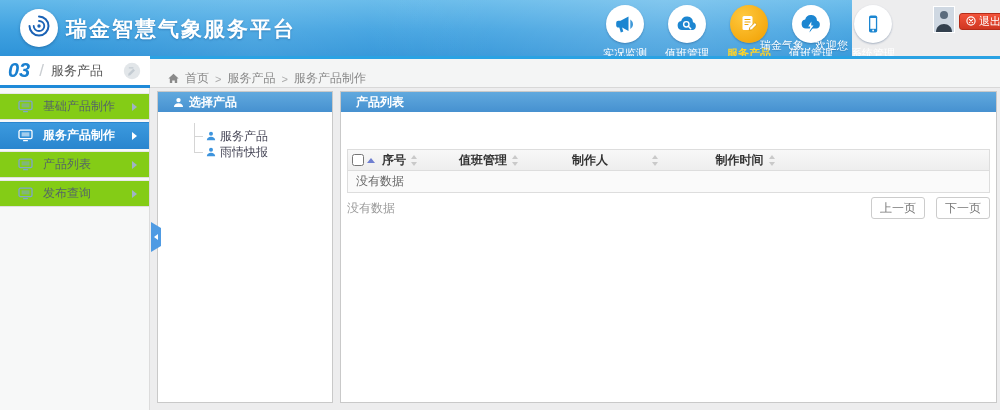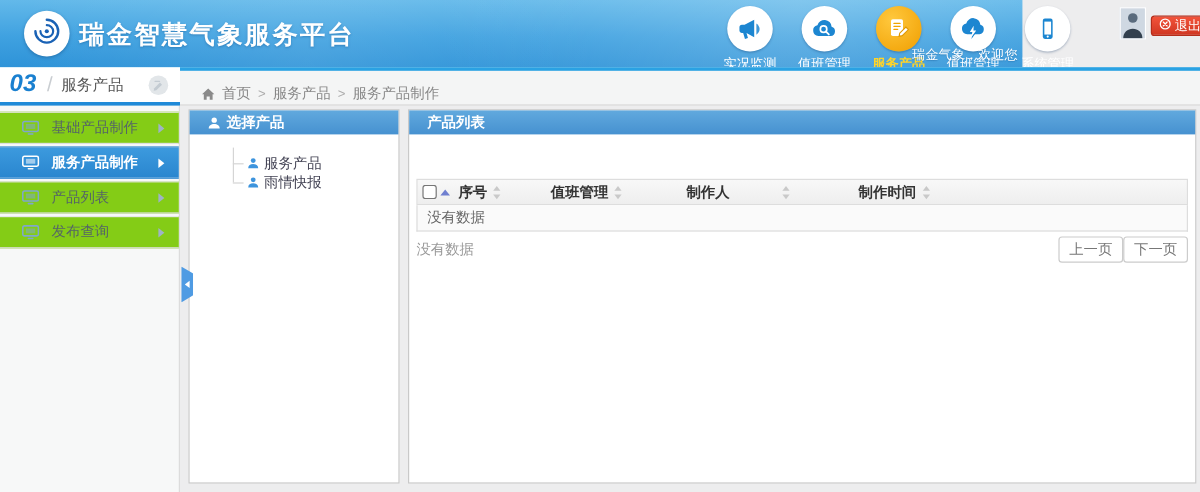--- a/index.html
+++ b/index.html
@@ -100,21 +100,21 @@
   .sort { position:relative; width:7px; height:11px; display:inline-block; margin-left:5px; }
   .sort::before { content:""; position:absolute; top:0; left:0; border-left:3.5px solid transparent;
     border-right:3.5px solid transparent; border-bottom:4px solid #c9c9c9; }
   .sort::after { content:""; position:absolute; bottom:0; left:0; border-left:3.5px solid transparent;
     border-right:3.5px solid transparent; border-top:4px solid #c9c9c9; }
   .empty-row { height:22px; background:#fafafa; border:1px solid #ddd; border-top:none;
     display:flex; align-items:center; padding-left:8px; font-size:12px; color:#666; }
 
   .table-footer { position:absolute; left:6px; right:6px; top:105px; display:flex; align-items:center; }
   .footer-empty { font-size:12px; color:#999; }
-  .pager { margin-left:auto; display:flex; gap:0;padding-left:40px; }
+  .pager { margin-left:auto; display:flex; gap:11px;padding-left:40px; }
   .page-btn { min-width:48px; height:22px; border:1px solid #ccc; border-radius:3px; background:#fff;
     color:#777; font-size:12px; display:flex; align-items:center; justify-content:center; padding:0 8px; cursor:pointer; }
 </style>
 </head>
 <body>
 
 <div class="screen">
 
   <div class="header">
     <div class="logo-circle">

